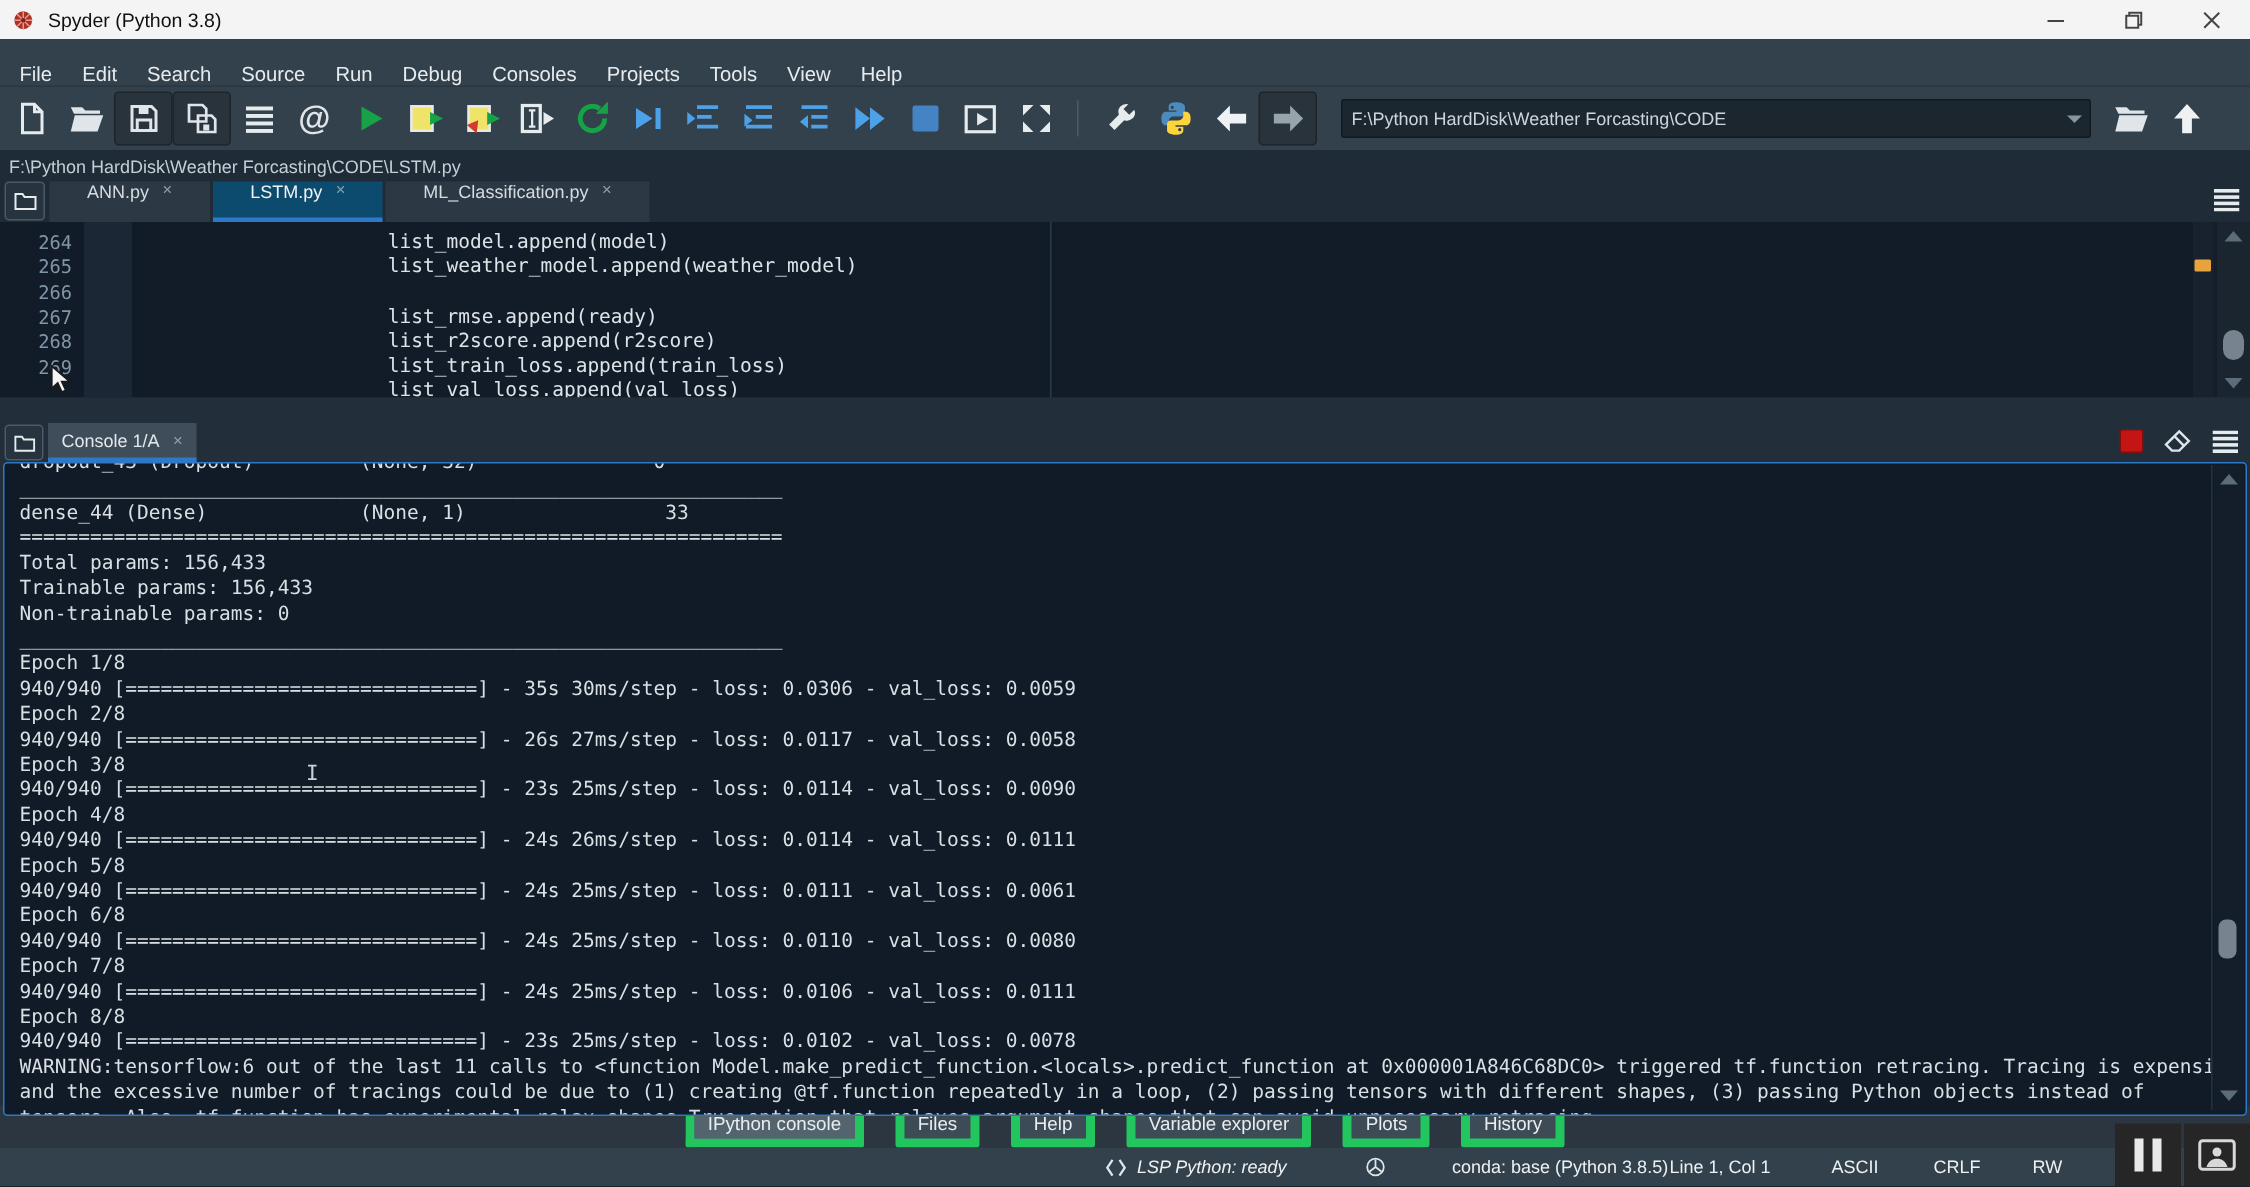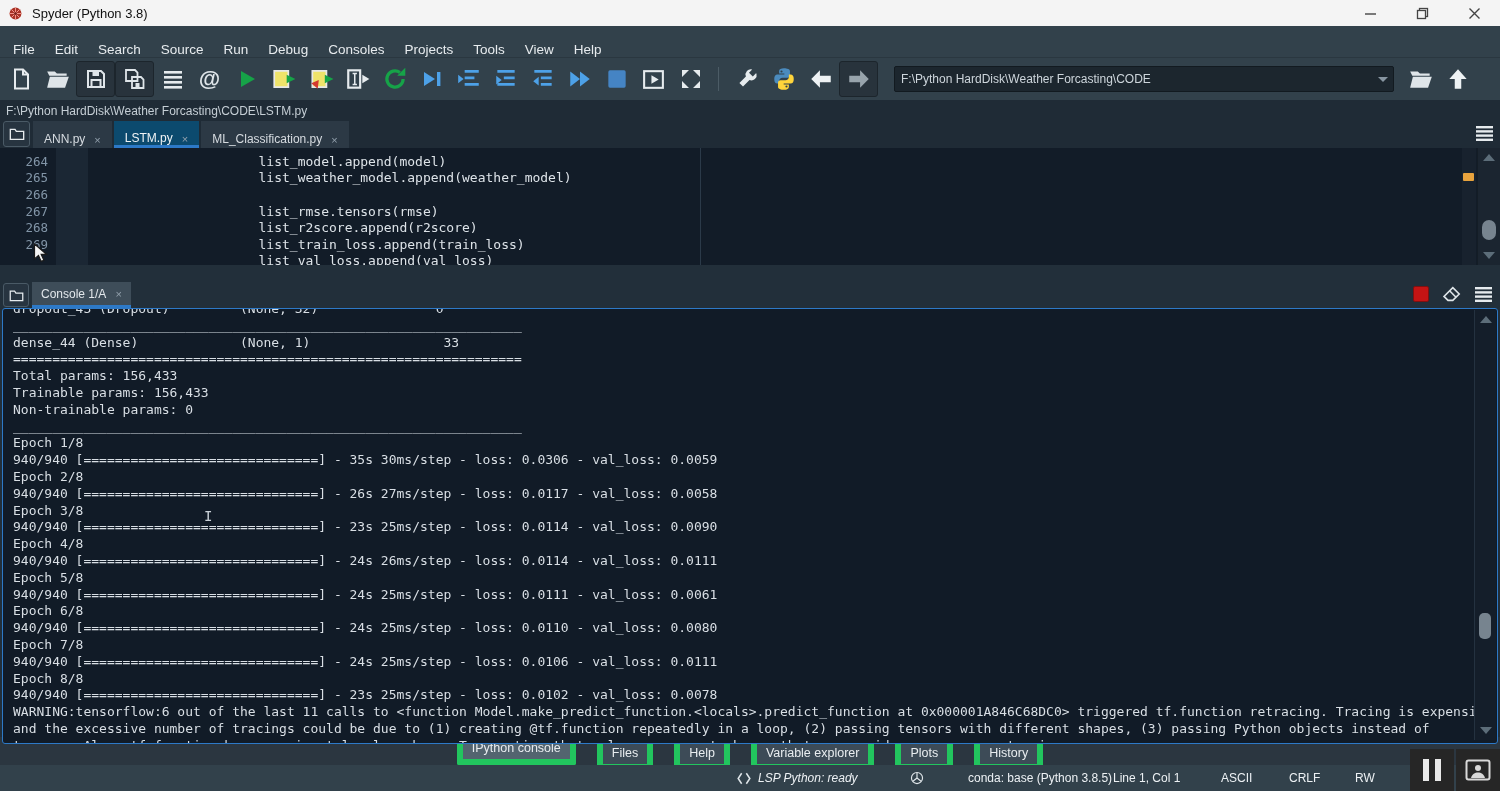--- a/index.html
+++ b/index.html
@@ -31,21 +31,21 @@
             border-top:5px solid #8795a1;margin-left:-16px;}
 
   
   .pathbar{height:21px;background:#1f2b36;color:#c5ced5;font-size:12px;display:flex;
            align-items:center;padding-left:6px;}
 
   
   .etabbar{height:27px;background:#1f2b36;display:flex;align-items:flex-end;position:relative;}
   .corner-btn{width:25px;height:24px;margin:1px 3px 1px 3px;border:1px solid #4a5a66;border-radius:3px;
               display:flex;align-items:center;justify-content:center;background:#273440;}
-  .tab{height:25px;display:flex;align-items:flex-end;padding:0 11px;background:#2c3945;color:#d6dbe0;
+  .tab{height:25px;display:flex;align-items:flex-start;padding:0 25px;background:#2c3945;color:#d6dbe0;
        font-size:12px;margin-right:2px;border-bottom:2px solid transparent;}
   .tab.active{background:#0c4a6e;border-bottom:3px solid #2d79c7;height:24px;color:#f0f3f5;}
   .tab-close{color:#92a0ac;margin-left:9px;font-size:11px;}
   .bar-menu{position:absolute;right:7px;top:5px;}
 
   
   .editor{position:relative;height:117px;background:#121c28;overflow:hidden;
           font-family:"DejaVu Sans Mono","Liberation Mono",monospace;font-size:13px;}
   .fold-strip{position:absolute;left:56px;top:0;width:32px;height:100%;background:#1b2734;}
   .elines{position:absolute;left:0;top:5px;}
@@ -72,21 +72,21 @@
   .stop-square{width:14px;height:14px;background:#c41414;border:1px solid #801010;border-radius:2px;}
   .console{position:relative;margin:0 2px;height:434px;background:#111b27;border:1px solid #2d79c7;
            border-radius:3px;overflow:hidden;}
   .cout{position:absolute;left:10px;top:-8px;font-family:"DejaVu Sans Mono","Liberation Mono",monospace;
         font-size:13px;color:#d9dfe5;}
   .cline{height:16.8px;white-space:pre;}
   .c-scroll{position:absolute;right:1px;top:1px;width:21px;height:430px;background:#141e2a;border-left:1px solid #243240;}
   .c-thumb{position:absolute;left:4px;top:303px;width:12px;height:26px;border-radius:5px;background:#77848f;}
 
   
-  .pluginbar{height:28px;background:#2b3640;display:flex;justify-content:center;align-items:flex-start;gap:21px;}
+  .pluginbar{height:28px;background:#2b3640;display:flex;justify-content:center;align-items:flex-end;gap:21px;}
   .ptab{background:#3d4b57;color:#e9edf0;font-size:12.5px;padding:4px 9px;border-radius:2px;
         border:6px solid #22c55e;line-height:1;}
   .ptab.active{background:#53646f;border-top:2px solid #2d79c7;padding-top:3px;}
 
   
   .statusbar{position:relative;height:26px;background:#32414b;color:#edf1f4;font-size:12px;}
   .sb-item{position:absolute;top:6px;white-space:nowrap;display:flex;align-items:center;gap:7px;}
 
   
   .media{position:absolute;bottom:0;right:0;display:flex;gap:2px;}
@@ -341,21 +341,21 @@
       <div class="eline">
           <span class="lnum">265</span>
           <span class="lcode">                    list_weather_model.append(weather_model)</span>
         </div>
       <div class="eline">
           <span class="lnum">266</span>
           <span class="lcode"></span>
         </div>
       <div class="eline">
           <span class="lnum">267</span>
-          <span class="lcode">                    list_rmse.tensors(rmse)</span>
+          <span class="lcode">                    list_rmse.append(ready)</span>
         </div>
       <div class="eline">
           <span class="lnum">268</span>
           <span class="lcode">                    list_r2score.append(r2score)</span>
         </div>
       <div class="eline">
           <span class="lnum">269</span>
           <span class="lcode">                    list_train_loss.append(train_loss)</span>
         </div>
       <div class="eline">

